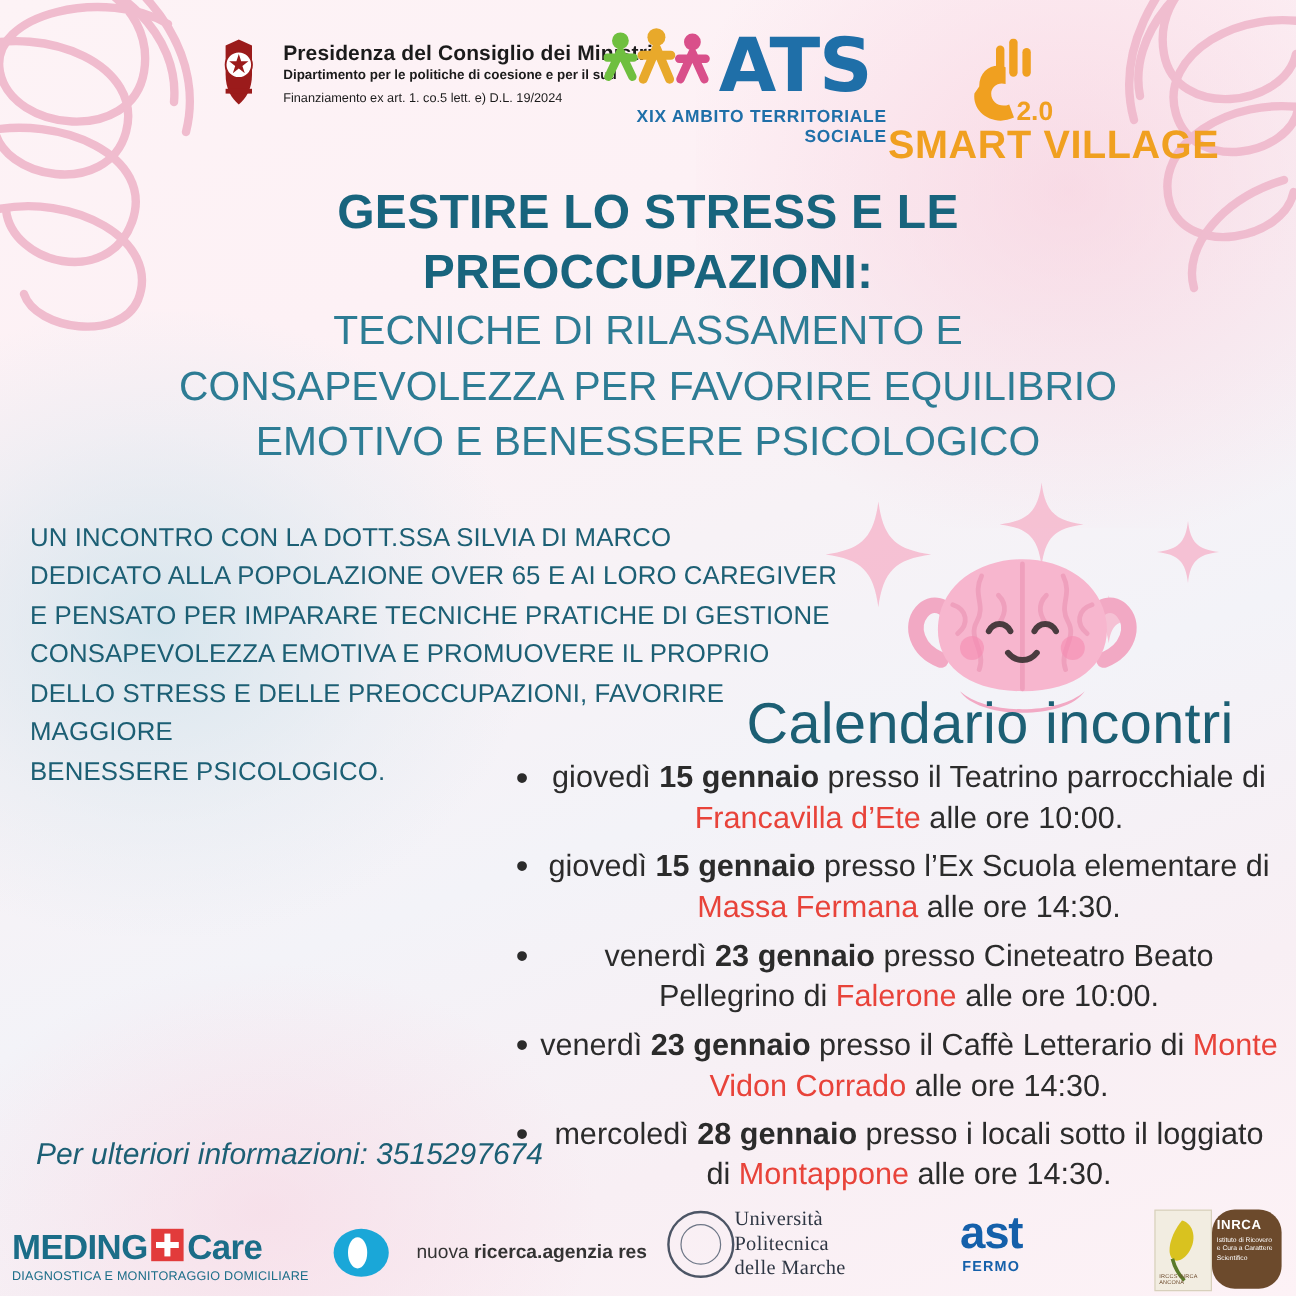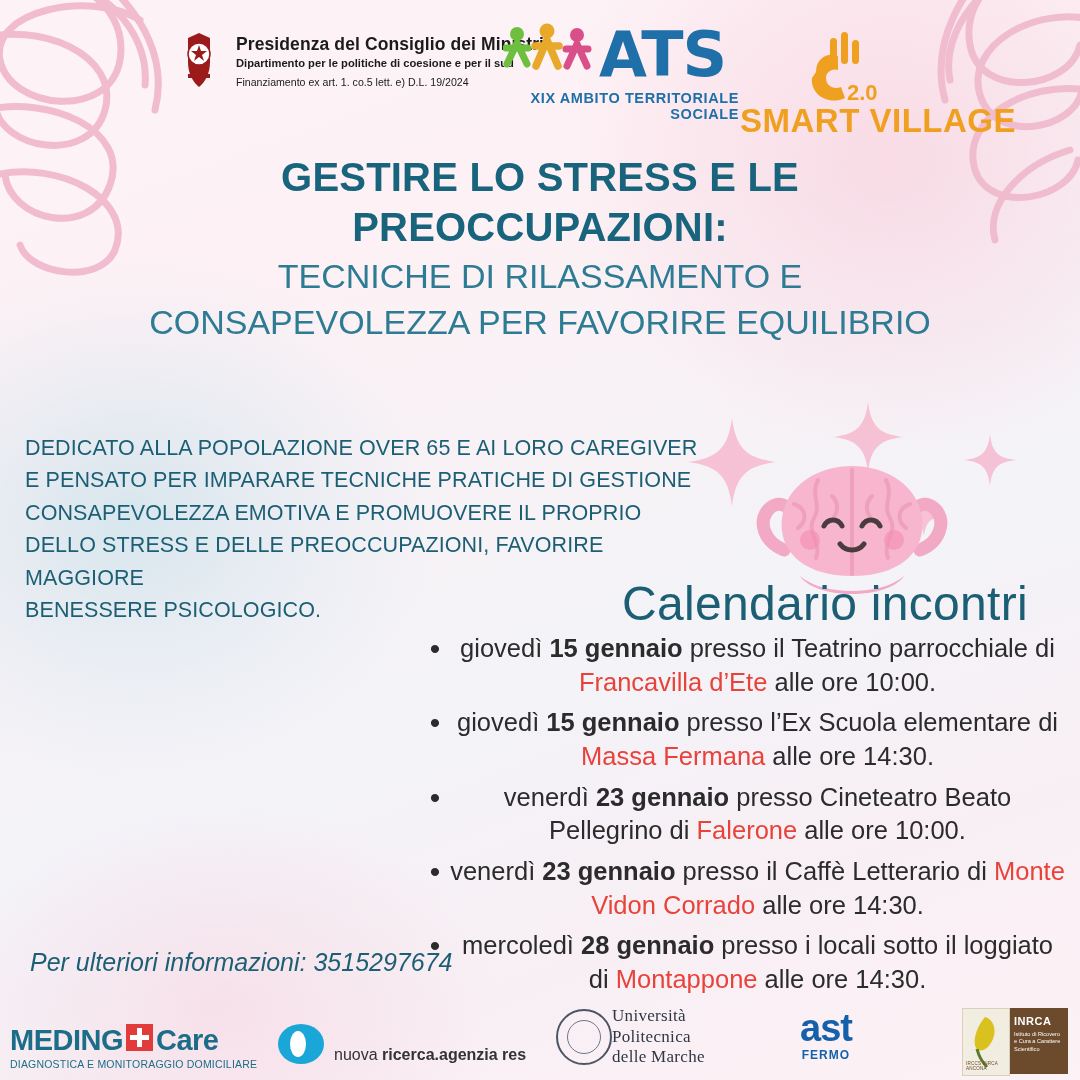--- a/index.html
+++ b/index.html
@@ -288,22 +288,22 @@
     font-size: 10.5px;
     color: #1b6d88;
     letter-spacing: .2px;
     margin-top: 1px;
   }
   .f-res {
     position: absolute;
     left: 278px;
     bottom: 16px;
     display: flex;
-    align-items: flex-end;
-    gap: 10px;
+    align-items: center;
+    gap: 23px;
   }
   .res-mark {
     width: 46px;
     height: 40px;
     border-radius: 50%;
     background: #1aa7d8;
     position: relative;
   }
   .res-mark:after {
     content: "";
@@ -387,20 +387,21 @@
   }
   .inrca-right {
     width: 58px;
     height: 66px;
     background: #6c4a2c;
     color: #fff;
     font-size: 5.6px;
     line-height: 1.35;
     padding: 6px 4px;
     box-sizing: border-box;
+    border-radius: 19px;
   }
   .inrca-right .big {
     font-size: 11px;
     font-weight: bold;
     letter-spacing: .5px;
     display: block;
     margin-bottom: 2px;
   }
   .inrca-bottom {
     position: absolute;
@@ -487,23 +488,25 @@
       <div class="smart-20">2.0</div>
       <div class="smart-text">SMART VILLAGE</div>
     </div>
   </div>
 
   <div class="title-block">
     <div class="title-main">GESTIRE LO STRESS E LE</div>
     <div class="title-main">PREOCCUPAZIONI:</div>
     <div class="title-sub">TECNICHE DI RILASSAMENTO E</div>
     <div class="title-sub">CONSAPEVOLEZZA PER FAVORIRE EQUILIBRIO</div>
+    <div class="title-sub">EMOTIVO E BENESSERE PSICOLOGICO</div>
   </div>
 
   <div class="intro">
+    <div>UN INCONTRO CON LA DOTT.SSA SILVIA DI MARCO</div>
     <div>DEDICATO ALLA POPOLAZIONE OVER 65 E AI LORO CAREGIVER</div>
     <div>E PENSATO PER IMPARARE TECNICHE PRATICHE DI GESTIONE</div>
     <div>CONSAPEVOLEZZA EMOTIVA E PROMUOVERE IL PROPRIO</div>
     <div>DELLO STRESS E DELLE PREOCCUPAZIONI, FAVORIRE MAGGIORE</div>
     <div>BENESSERE PSICOLOGICO.</div>
   </div>
 
   <div class="brain-wrap">
     <svg width="360" height="230" viewBox="0 0 360 230">
       <g fill="#f6b9ce" opacity="0.85">

